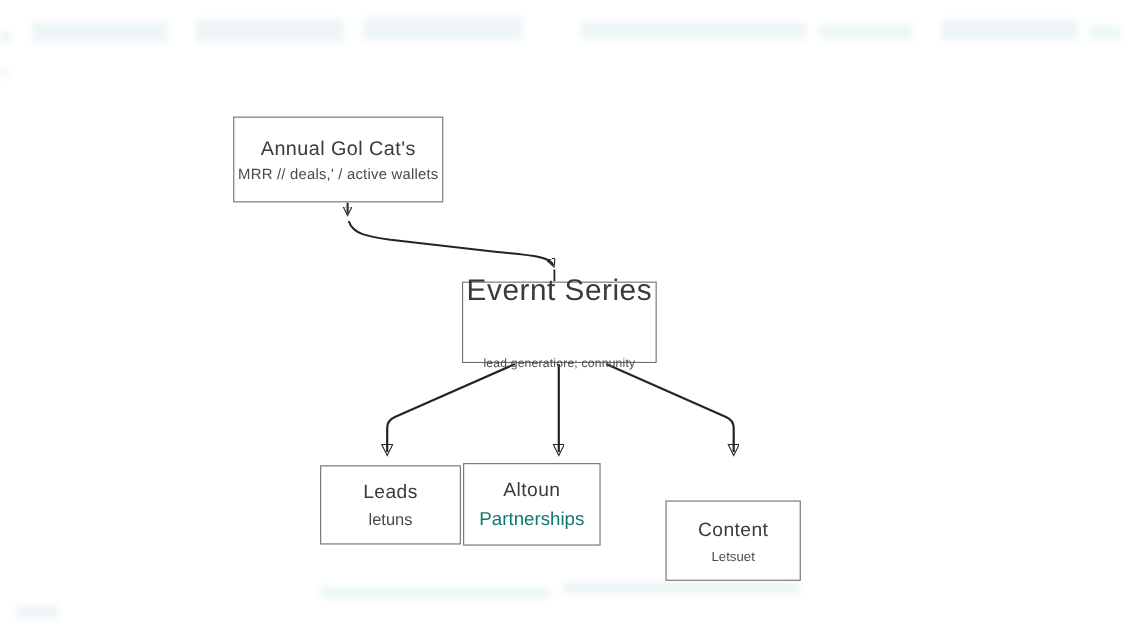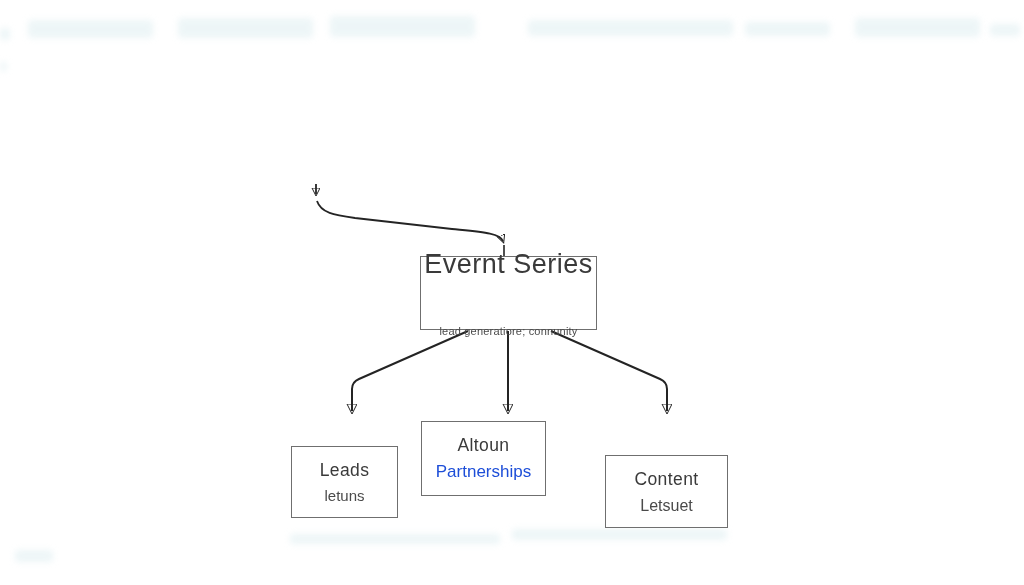--- a/index.html
+++ b/index.html
@@ -59,28 +59,28 @@
     color: #4a4a4a;
   }
   #node-annual { left: 212px; top: 106px; width: 191px; height: 78px; gap: 5px; }
   #node-annual .title { font-size: 18px; }
   #node-annual .subtitle { font-size: 13.5px; letter-spacing: 0.2px; }
 
   #node-event { left: 420px; top: 256px; width: 177px; height: 74px; gap: 3px; }
   #node-event .title { font-size: 27px; letter-spacing: 0.5px; }
   #node-event .subtitle { font-size: 11px; letter-spacing: 0.2px; margin-top: 42px; }
 
-  #node-leads { left: 291px; top: 446px; width: 107px; height: 72px; gap: 6px; }
+  #node-leads { left: 291px; top: 423px; width: 128px; height: 72px; gap: 6px; }
   #node-leads .subtitle { font-size: 15px; text-align: center; }
 
   #node-altoun { left: 421px; top: 421px; width: 125px; height: 75px; gap: 6px; }
-  #node-altoun .subtitle { font-size: 17px; color: #1d4ed8; }
+  #node-altoun .subtitle { font-size: 17px; color: #0f766e; }
 
   #node-content { left: 605px; top: 421px; width: 123px; height: 73px; gap: 7px; margin-top: 34px; }
-  #node-content .subtitle { font-size: 16px; }
+  #node-content .subtitle { font-size: 12px; }
 </style>
 </head>
 <body>
 
 <div id="stage">
 
   <div class="ghost" style="left:28px;  top:20px; width:125px; height:18px;"></div>
   <div class="ghost" style="left:178px; top:18px; width:135px; height:20px;"></div>
   <div class="ghost" style="left:330px; top:16px; width:145px; height:21px;"></div>
   <div class="ghost" style="left:528px; top:20px; width:205px; height:16px;"></div>
@@ -109,20 +109,24 @@
       <path d="M504,245 L504,256" stroke-width="1.6"></path>
     </g>
 
     <path d="M468,331 L359,379 Q352,382 352,389 L352,411" stroke-width="2" marker-end="url(#arrow-lg)"></path>
 
     <path d="M508,331 L508,411" stroke-width="2" marker-end="url(#arrow-lg)"></path>
 
     <path d="M551,331 L660,379 Q667,382 667,389 L667,411" stroke-width="2" marker-end="url(#arrow-lg)"></path>
   </svg>
 
+  <div class="node" id="node-annual">
+    <div class="title">Annual Gol Cat's</div>
+    <div class="subtitle">MRR // deals,' / active wallets</div>
+  </div>
 
   <div class="node" id="node-event">
     <div class="title">Evernt Series</div>
     <div class="subtitle">lead generatiore; connunity</div>
   </div>
 
   <div class="node" id="node-leads">
     <div class="title">Leads</div>
     <div class="subtitle">letuns</div>
   </div>

